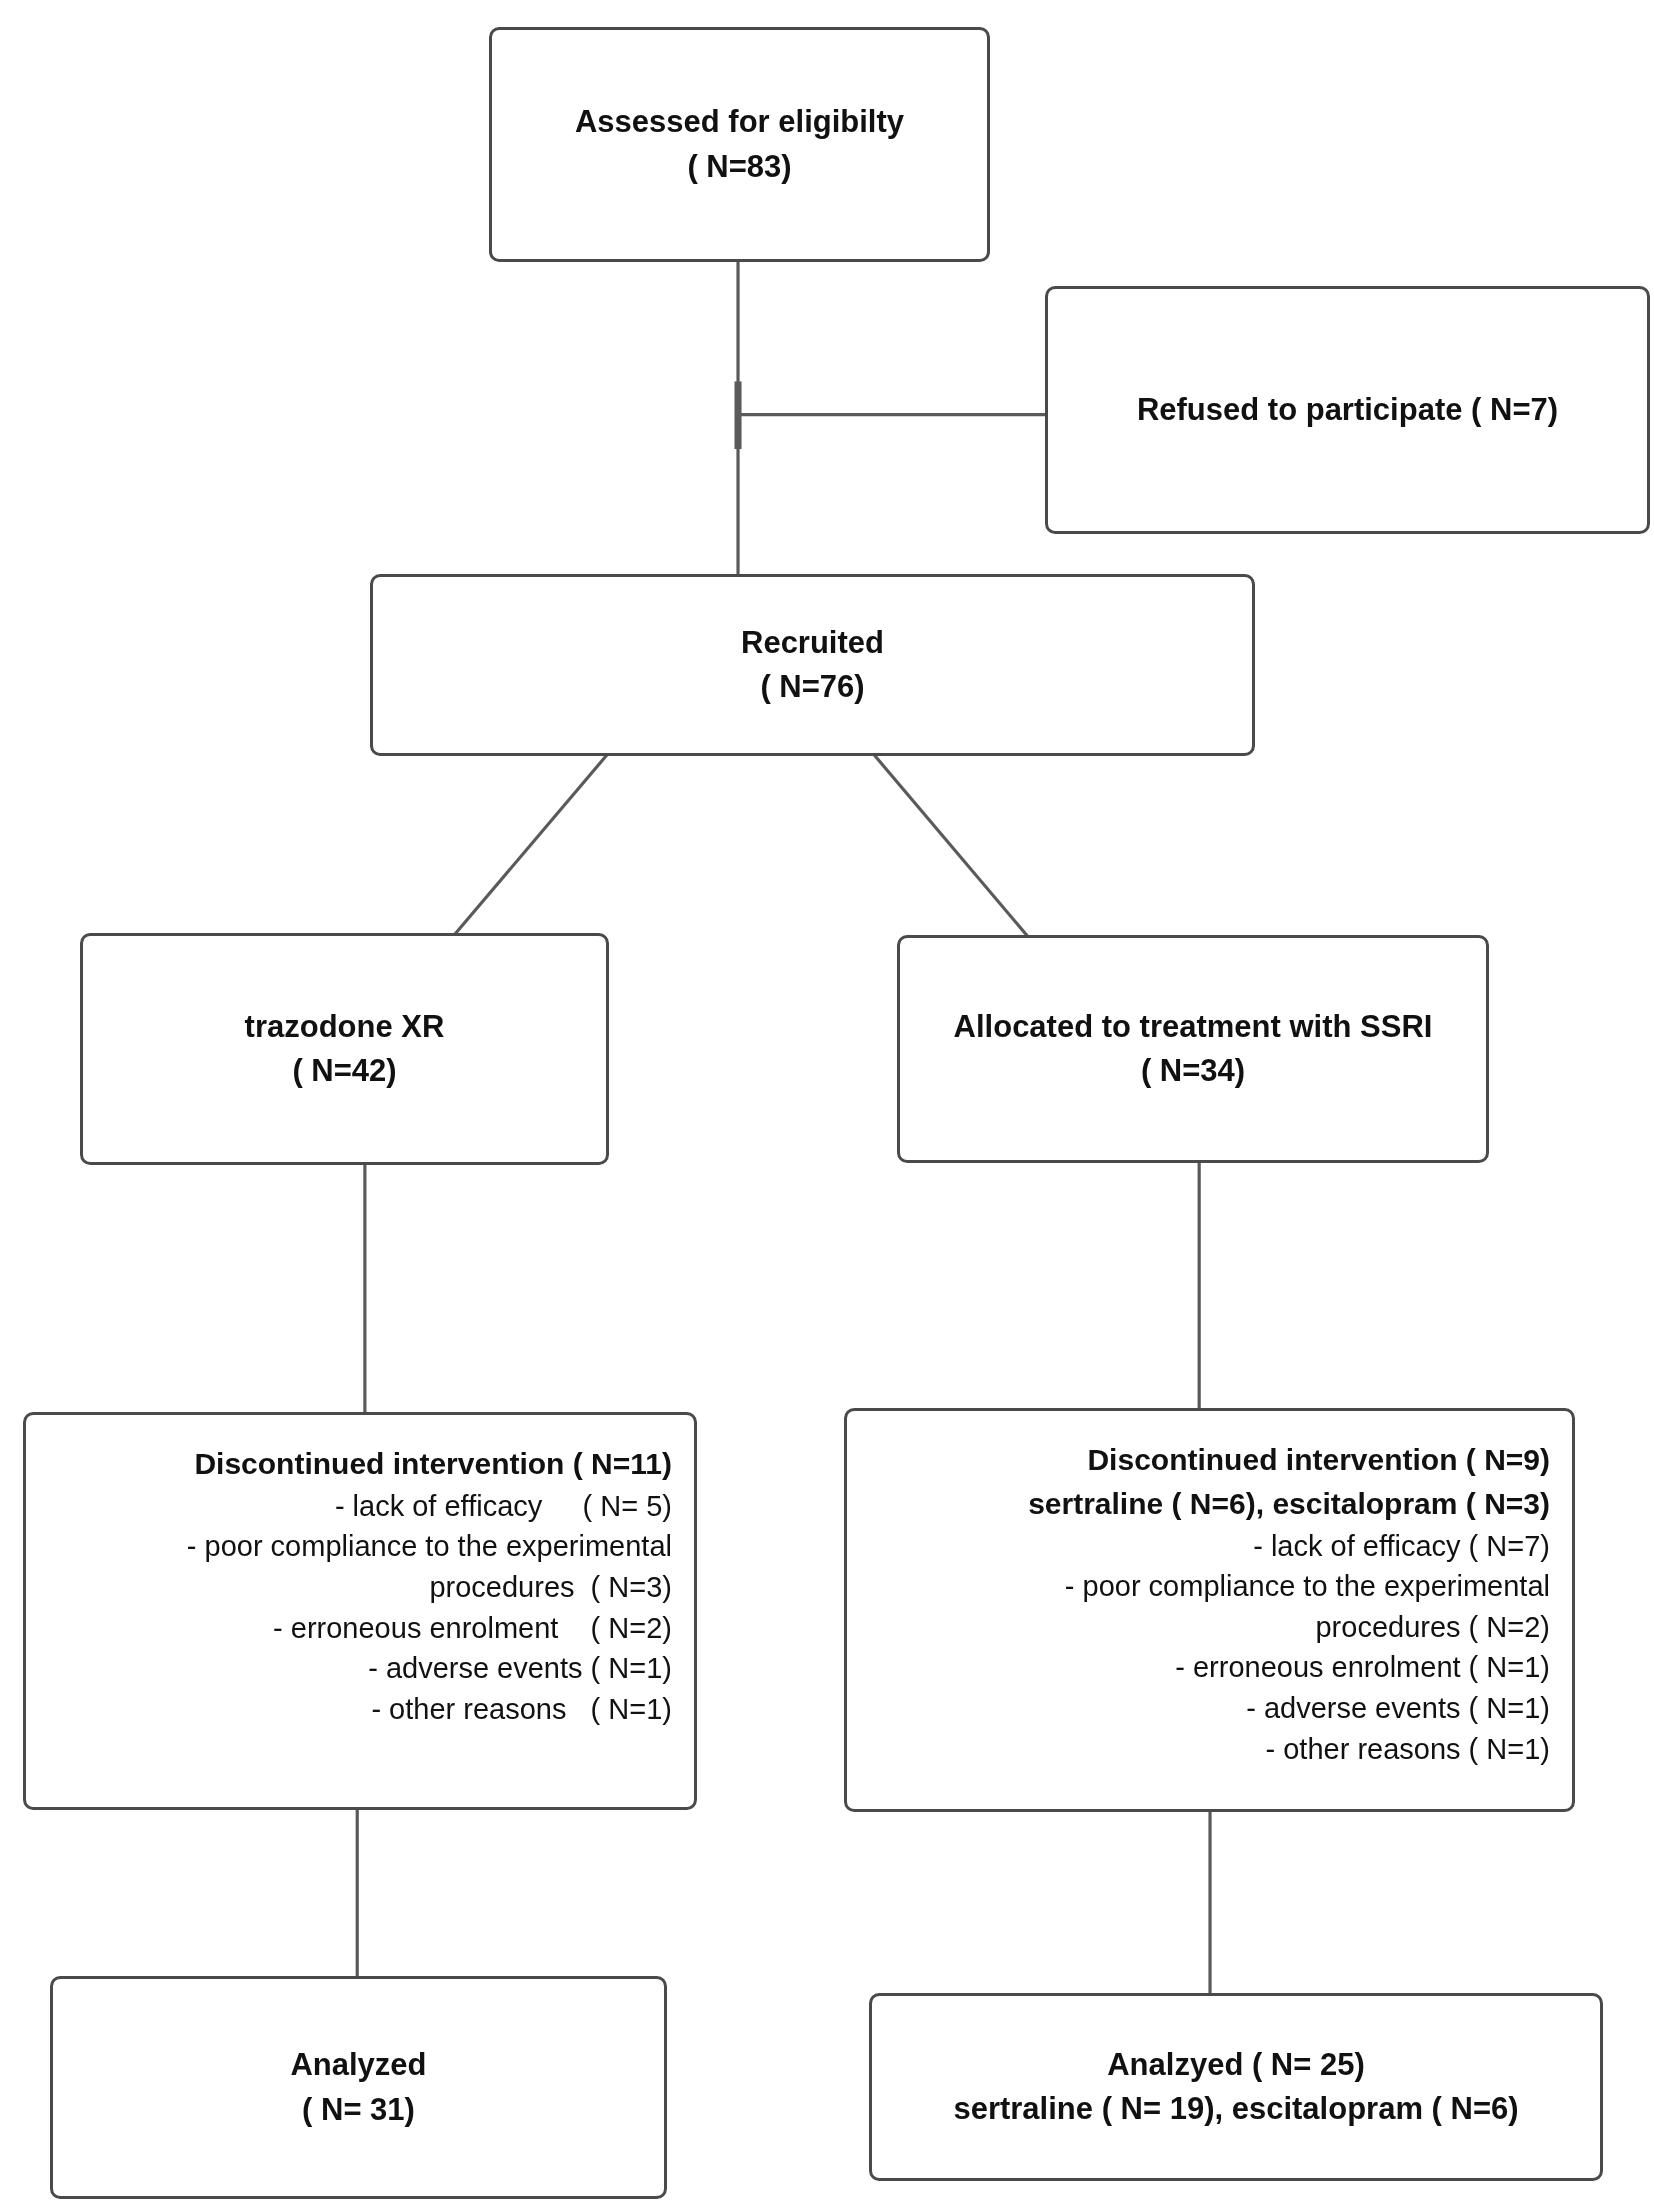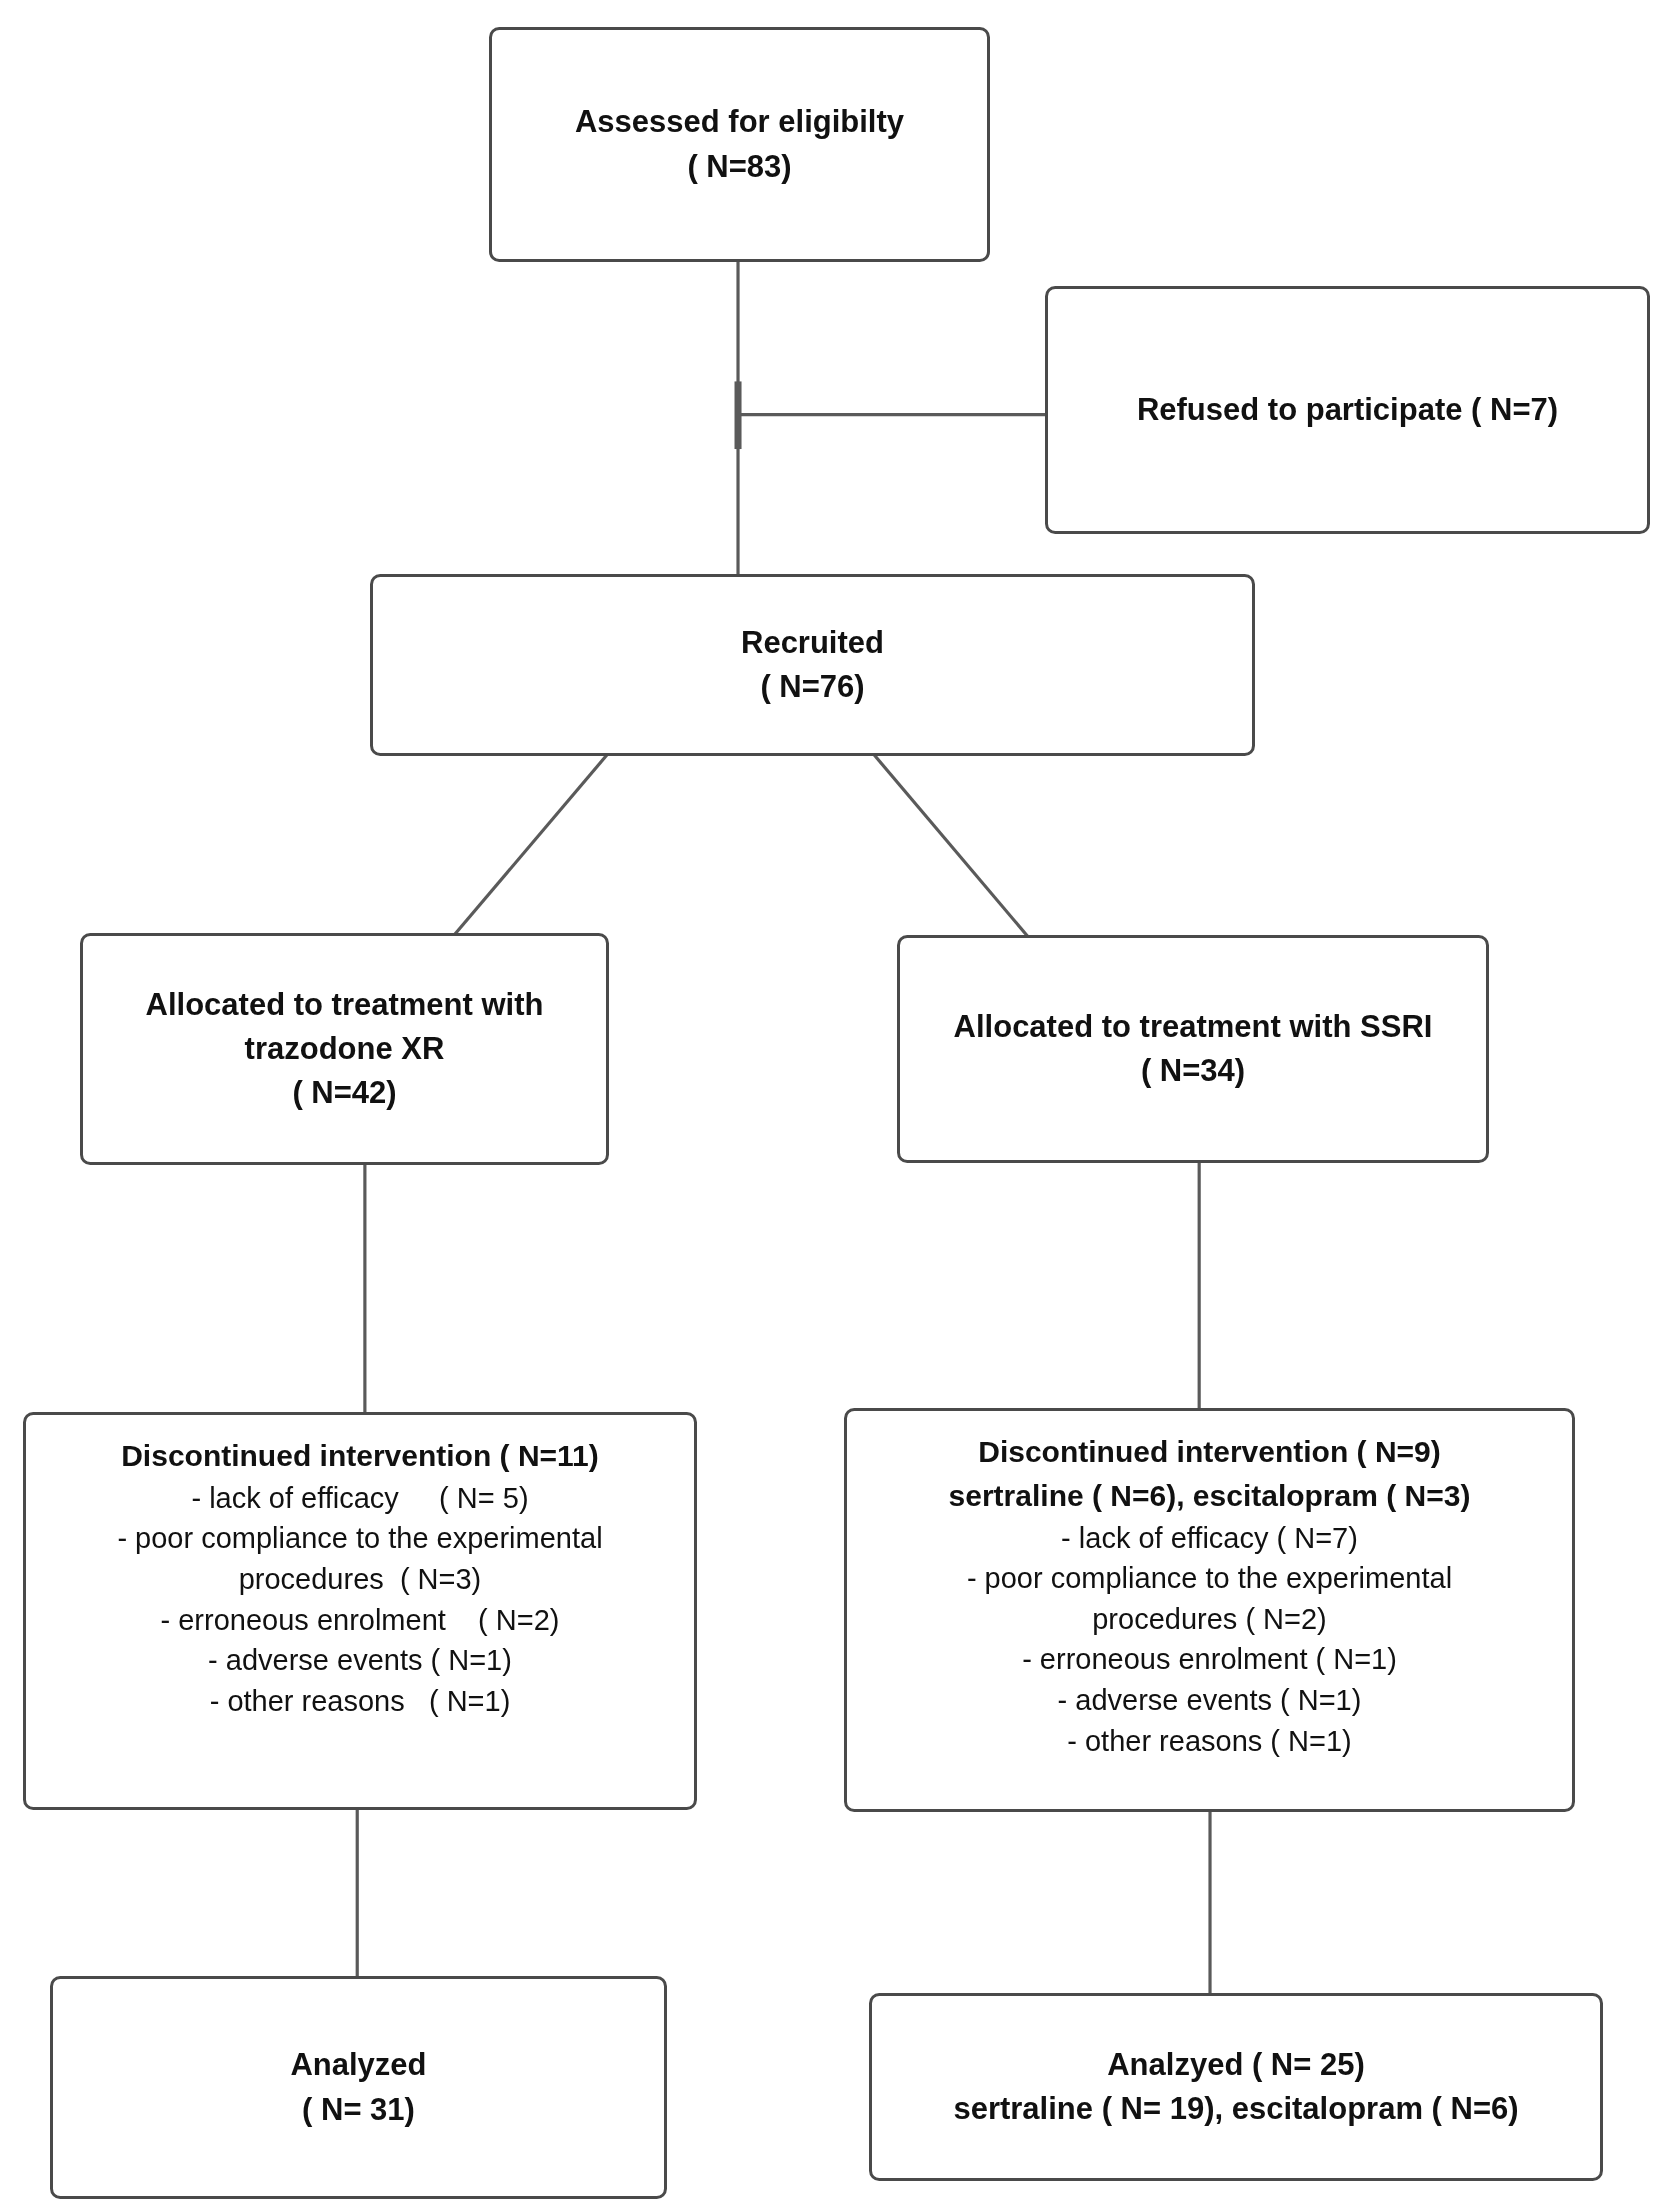--- a/index.html
+++ b/index.html
@@ -32,25 +32,25 @@
     display:flex;
     flex-direction:column;
     justify-content:center;
     align-items:center;
     text-align:center;
     font-weight:700;
     font-size:31px;
     line-height:1.42;
   }
   .list{
-    padding:19px 22px;
+    padding:27px 22px;
     font-size:29px;
     line-height:1.40;
     font-weight:400;
-    text-align:center;
+    text-align:right;
   }
   .list .title{
     font-weight:700;
     font-size:30px;
     line-height:1.46;
   }
   .item{white-space:pre-wrap;}
 </style>
 </head>
 <body>
@@ -77,21 +77,20 @@
   <div class="box center" style="left:1045px;top:286px;width:605px;height:248px">
     <div>Refused to participate ( N=7)</div>
   </div>
 
   <div class="box center" style="left:370px;top:574px;width:885px;height:182px">
     <div>Recruited</div>
     <div>( N=76)</div>
   </div>
 
   <div class="box center" style="left:80px;top:933px;width:529px;height:232px">
-    <div>Allocated to treatment with</div>
     <div>trazodone XR</div>
     <div>( N=42)</div>
   </div>
 
   <div class="box center" style="left:897px;top:935px;width:592px;height:228px">
     <div>Allocated to treatment with SSRI</div>
     <div>( N=34)</div>
   </div>
 
   <div class="box list" style="left:23px;top:1412px;width:674px;height:398px">

